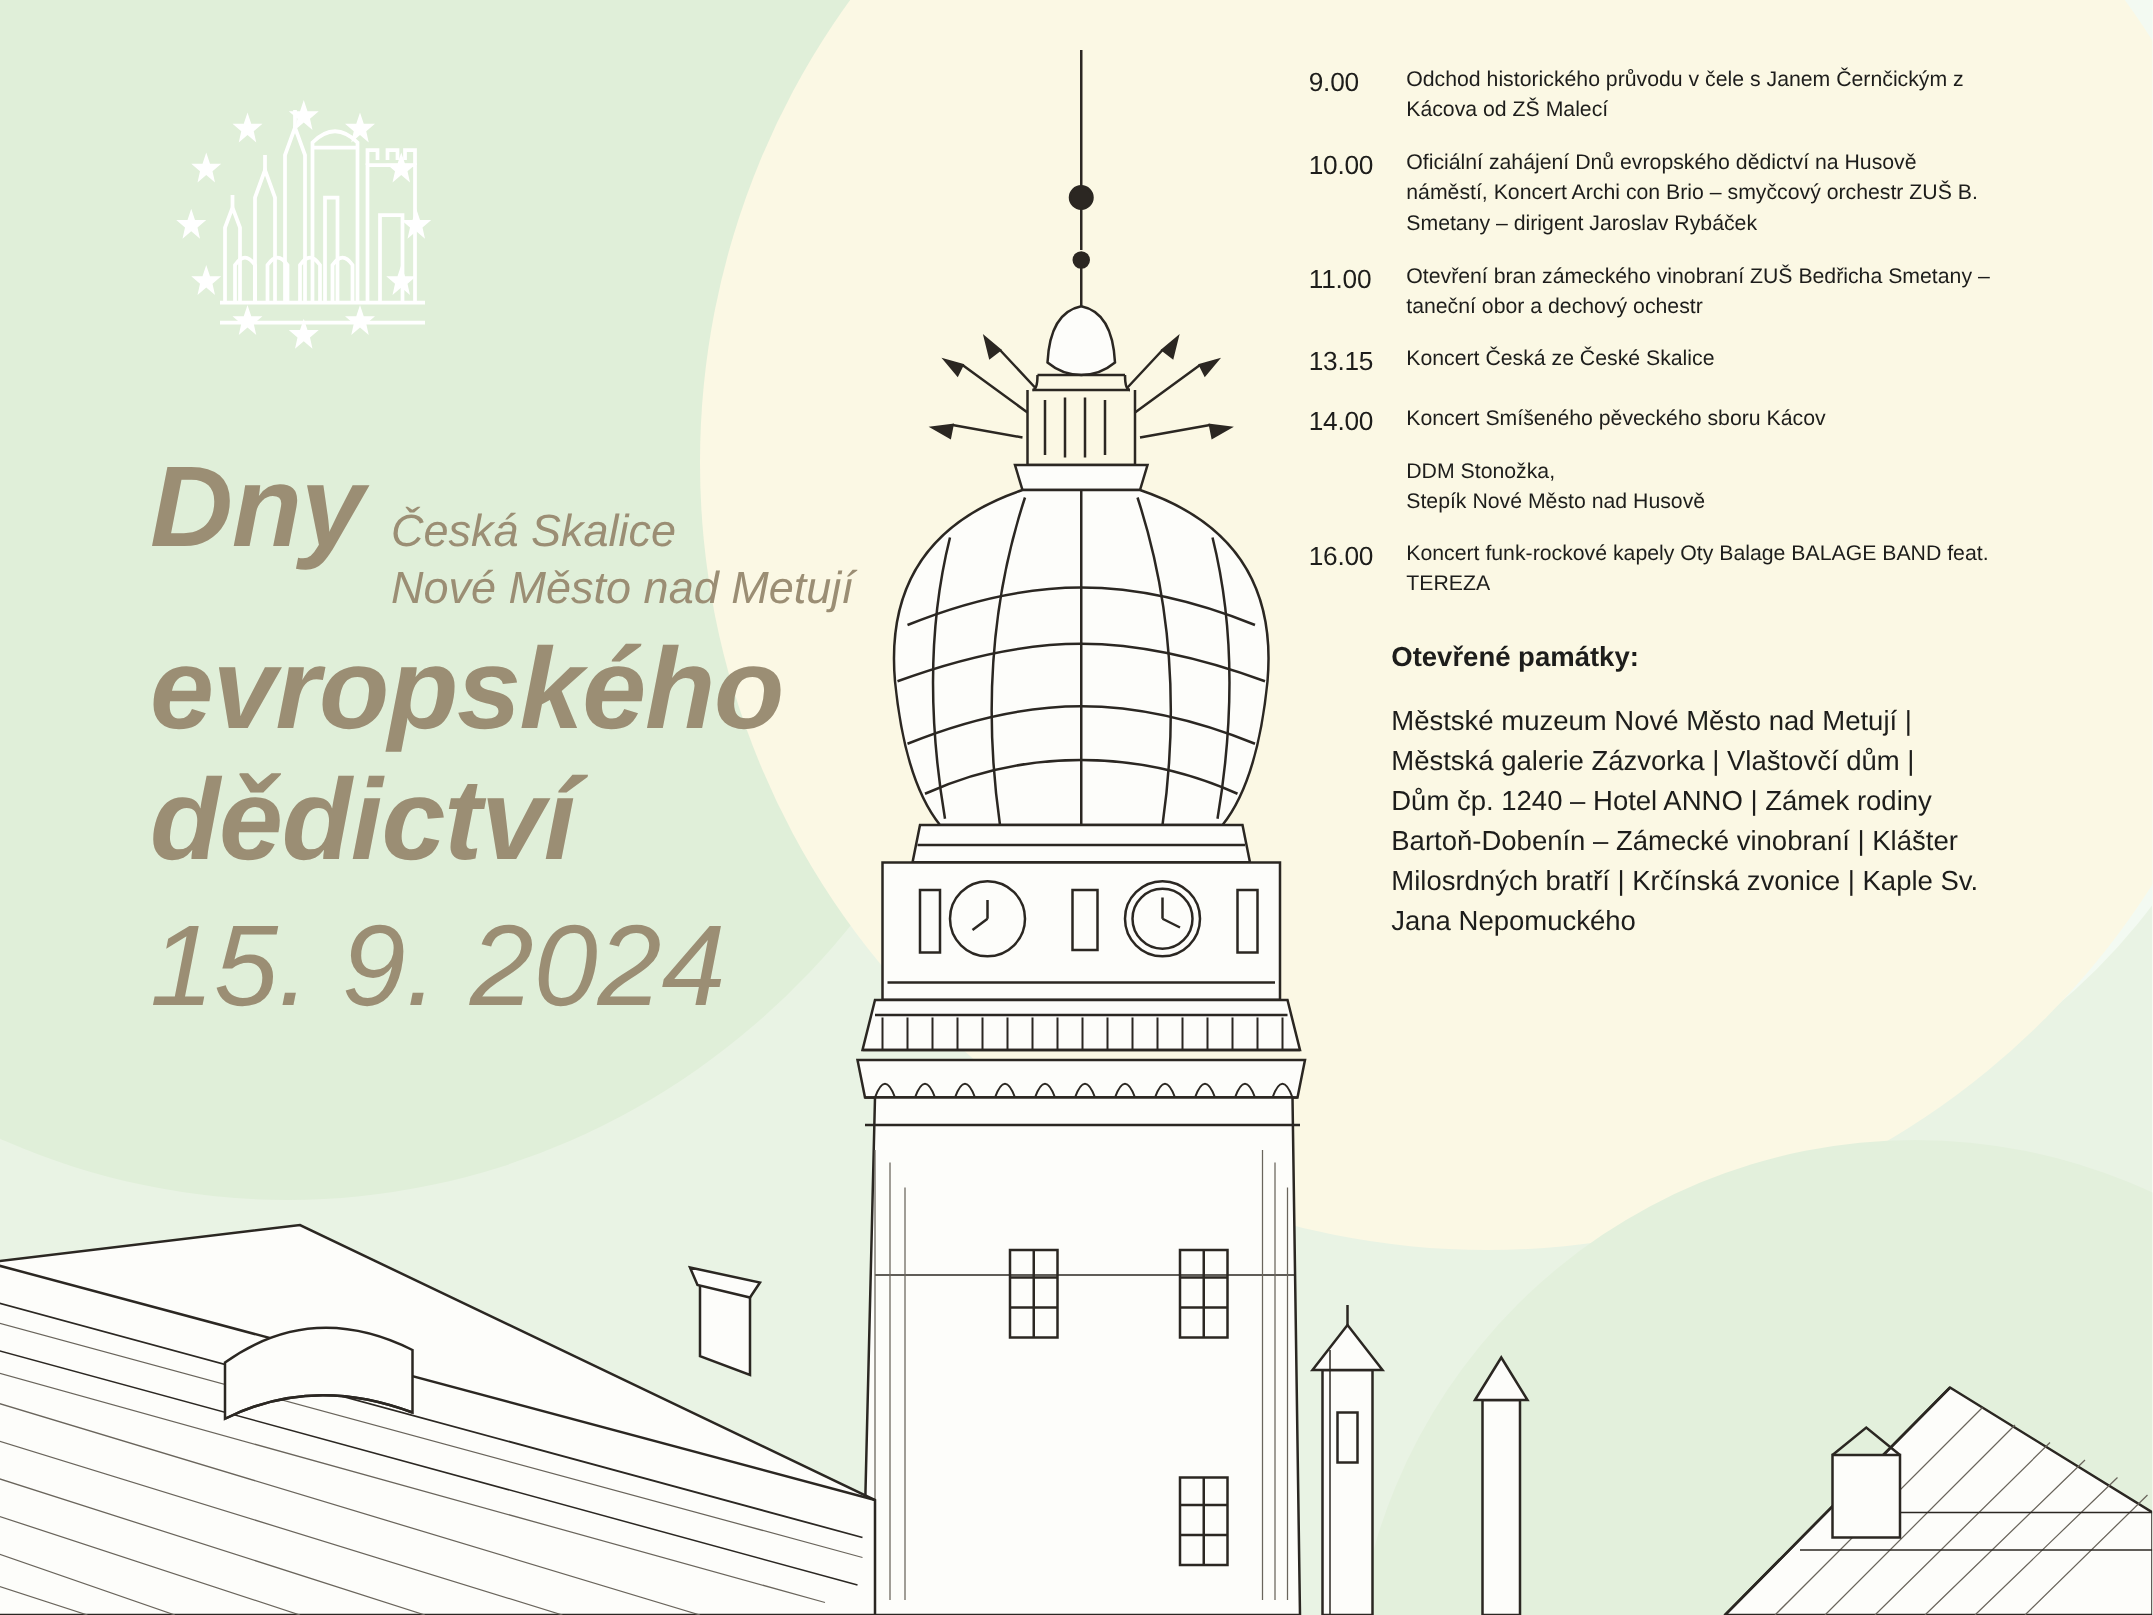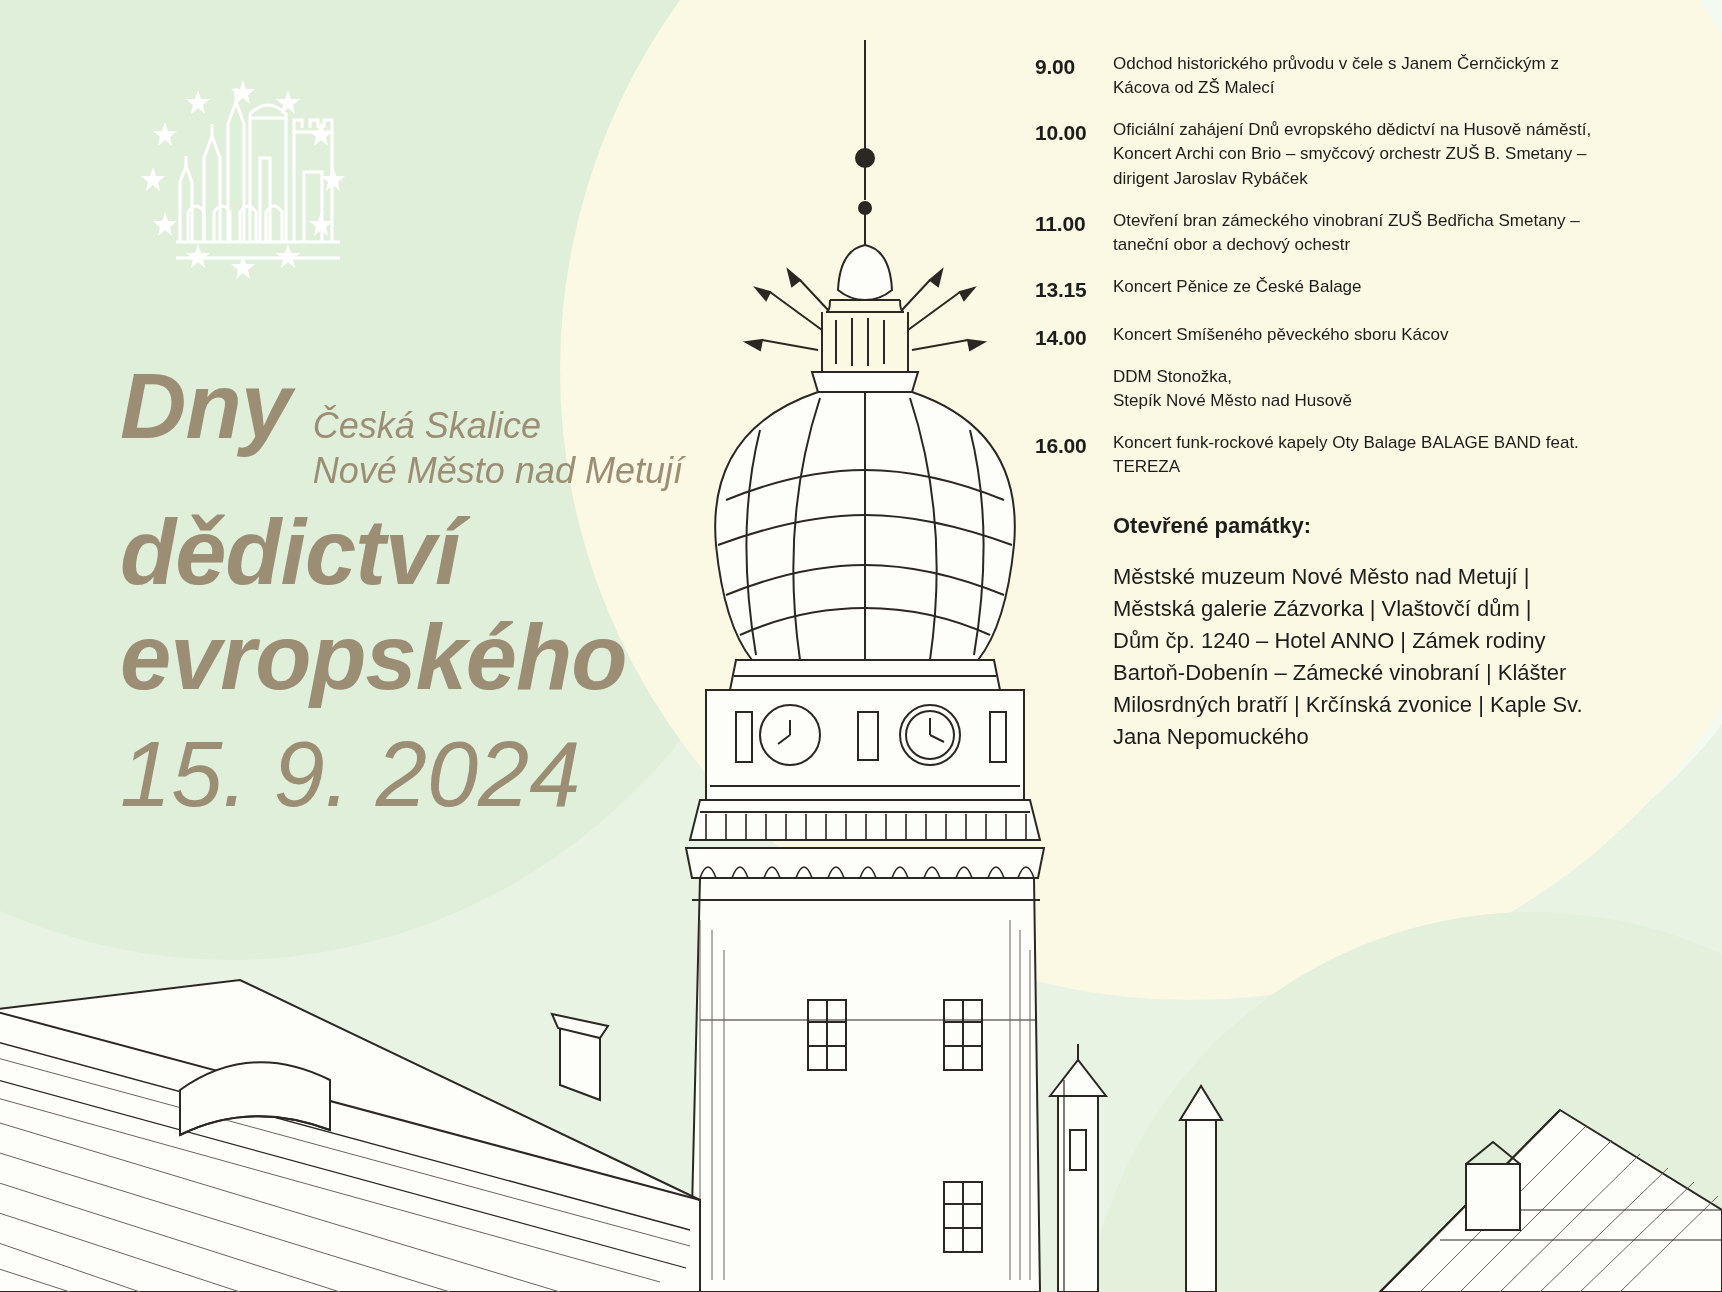--- a/index.html
+++ b/index.html
@@ -118,23 +118,24 @@
     width: 560px;
     color: #1d1d1b;
   }
   .prog-row {
     display: flex;
     margin-bottom: 18px;
   }
   .prog-time {
     flex: 0 0 78px;
     font-size: 21px;
-    font-weight: 700;
+    font-weight: 400;
     line-height: 1.42;
     letter-spacing: -0.2px;
+    margin-left: 12px;
   }
   .prog-text {
     flex: 1;
     font-size: 17px;
     font-weight: 400;
     line-height: 1.42;
   }
   .prog-text .sub {
     margin-top: 18px;
   }
@@ -333,22 +334,22 @@
   </div>
 
   <div class="headline">
     <div class="line-one">
       <div class="dny">Dny</div>
       <div class="towns">
         <div>Česká Skalice</div>
         <div>Nové Město nad Metují</div>
       </div>
     </div>
+    <div class="big-line">evropského</div>
     <div class="big-line">dědictví</div>
-    <div class="big-line">evropského</div>
     <div class="date-line">15. 9. 2024</div>
   </div>
 
   <div class="program">
 
     <div class="prog-row">
       <div class="prog-time">9.00</div>
       <div class="prog-text">Odchod historického průvodu v čele s Janem Černčickým z Kácova od ZŠ Malecí</div>
     </div>
 
@@ -357,21 +358,21 @@
       <div class="prog-text">Oficiální zahájení Dnů evropského dědictví na Husově náměstí, Koncert Archi con Brio – smyčcový orchestr ZUŠ B. Smetany – dirigent Jaroslav Rybáček</div>
     </div>
 
     <div class="prog-row">
       <div class="prog-time">11.00</div>
       <div class="prog-text">Otevření bran zámeckého vinobraní ZUŠ Bedřicha Smetany – taneční obor a dechový ochestr</div>
     </div>
 
     <div class="prog-row">
       <div class="prog-time">13.15</div>
-      <div class="prog-text">Koncert Pěnice ze České Balage</div>
+      <div class="prog-text">Koncert Česká ze České Skalice</div>
     </div>
 
     <div class="prog-row">
       <div class="prog-time">14.00</div>
       <div class="prog-text">
         <div>Koncert Smíšeného pěveckého sboru Kácov</div>
         <div class="sub" style="white-space: pre-line;">DDM Stonožka,
 Stepík Nové Město nad Husově</div>
       </div>
     </div>

